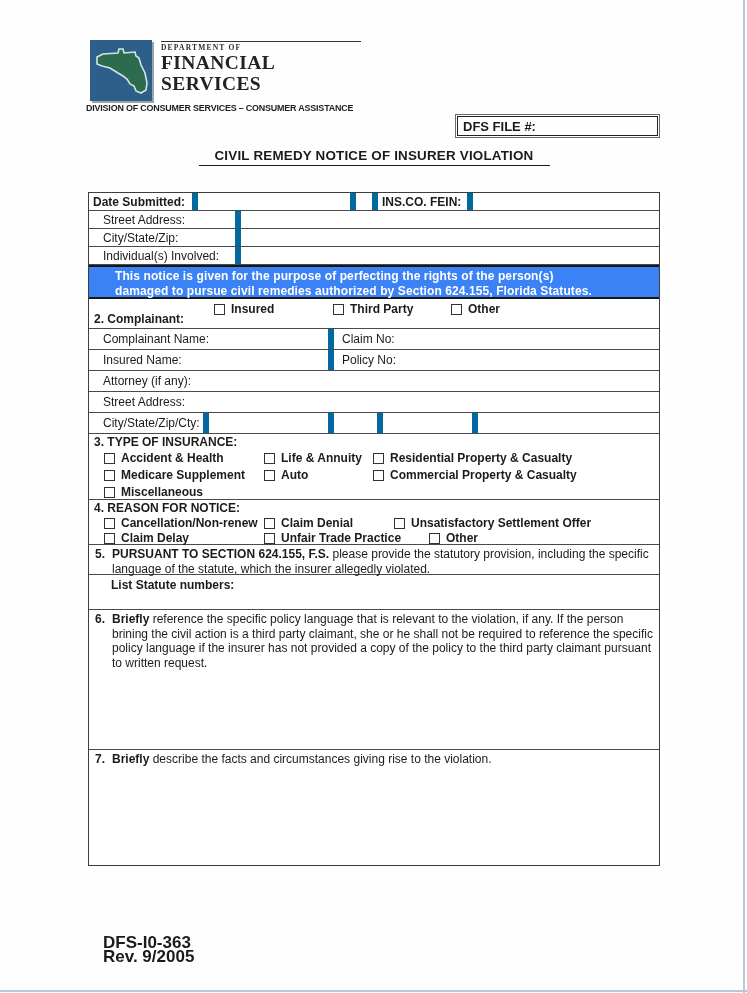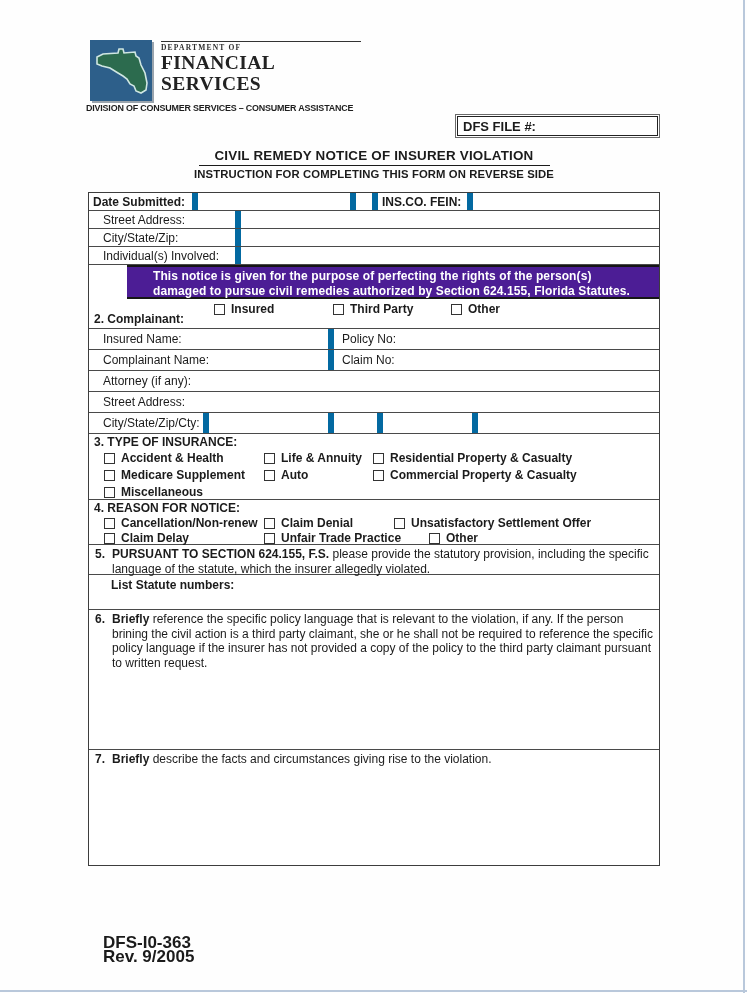--- a/index.html
+++ b/index.html
@@ -36,21 +36,21 @@
   
   .form-table { position:absolute; left:88px; top:192px; width:572px; border:1.6px solid #3d3d3d; background:#fff; }
   .row { position:relative; display:flex; border-bottom:1px solid #4a4a4a; font-size:12px; }
   .row:last-child { border-bottom:none; }
   .cell { border-right:6px solid #0369a1; padding:2px 4px; white-space:nowrap; overflow:hidden; }
   .cell:last-child { border-right:none; }
   .h18 { height:18px; } .h21 { height:21px; }
   .bold { font-weight:bold; }
   .ind { padding-left:14px; }
 
-  .banner { height:34px; background:#4c1d95; border-top:2px solid #161616; border-bottom:2px solid #161616; display:block;margin-left:38px; }
+  .banner { height:34px; background:#3b82f6; border-top:2px solid #161616; border-bottom:2px solid #161616; display:block; }
   .banner-text { margin:2px 0 0 26px; width:478px; color:#fff; font-weight:bold; font-size:12px; line-height:14.5px; letter-spacing:0.1px; }
 
   .cbrow { position:relative; }
   .cb-item { position:absolute; display:flex; align-items:center; }
   .cb { width:11px; height:11px; border:1.2px solid #333; background:#fff; margin-right:6px; flex:none; }
   .cb-label { font-size:12px; font-weight:bold; white-space:nowrap; }
 
   .sec-head { font-weight:bold; font-size:12px; padding:1px 0 0 5px; }
   .para { display:flex; padding:2px 4px 0 6px; line-height:14.5px; font-size:12px; }
   .para .num { width:17px; flex:none; font-weight:bold; }
@@ -77,21 +77,20 @@
 <div class="division">DIVISION OF CONSUMER SERVICES – CONSUMER ASSISTANCE</div>
 
 <div class="dfs-box">
   <div class="dfs-box-inner">
     <span>DFS FILE #:</span>
   </div>
 </div>
 
 <div class="title-block">
   <span class="form-title">CIVIL REMEDY NOTICE OF INSURER VIOLATION</span>
-  <div class="form-subtitle">INSTRUCTION FOR COMPLETING THIS FORM ON REVERSE SIDE</div>
 </div>
 
 <div class="form-table">
 
   <div class="row h18">
     <div class="cell bold" style="width:109px;">Date Submitted:</div>
     <div class="cell" style="width:158px;"></div>
     <div class="cell" style="width:22px;"></div>
     <div class="cell bold" style="width:95px;">INS.CO. FEIN:</div>
     <div class="cell" style="flex:1;"></div>
@@ -124,26 +123,26 @@
       <span class="cb-label">Third Party</span>
     </div>
     <div class="cb-item" style="left:362px;top:3px;">
       <span class="cb"></span>
       <span class="cb-label">Other</span>
     </div>
     <div class="bold" style="position:absolute;left:5px;bottom:2px;">2. Complainant:</div>
   </div>
 
   <div class="row h21">
+    <div class="cell ind" style="width:245px;padding-top:3px;">Complainant Name:</div>
+    <div class="cell" style="flex:1;padding-left:8px;padding-top:3px;">Claim No:</div>
+  </div>
+  <div class="row h21">
     <div class="cell ind" style="width:245px;padding-top:3px;">Insured Name:</div>
     <div class="cell" style="flex:1;padding-left:8px;padding-top:3px;">Policy No:</div>
-  </div>
-  <div class="row h21">
-    <div class="cell ind" style="width:245px;padding-top:3px;">Complainant Name:</div>
-    <div class="cell" style="flex:1;padding-left:8px;padding-top:3px;">Claim No:</div>
   </div>
   <div class="row h21">
     <div class="cell ind" style="flex:1;padding-top:3px;">Attorney (if any):</div>
   </div>
   <div class="row h21">
     <div class="cell ind" style="flex:1;padding-top:3px;">Street Address:</div>
   </div>
   <div class="row h21">
     <div class="cell ind" style="width:120px;padding-top:3px;">City/State/Zip/Cty:</div>
     <div class="cell" style="width:125px;"></div>

